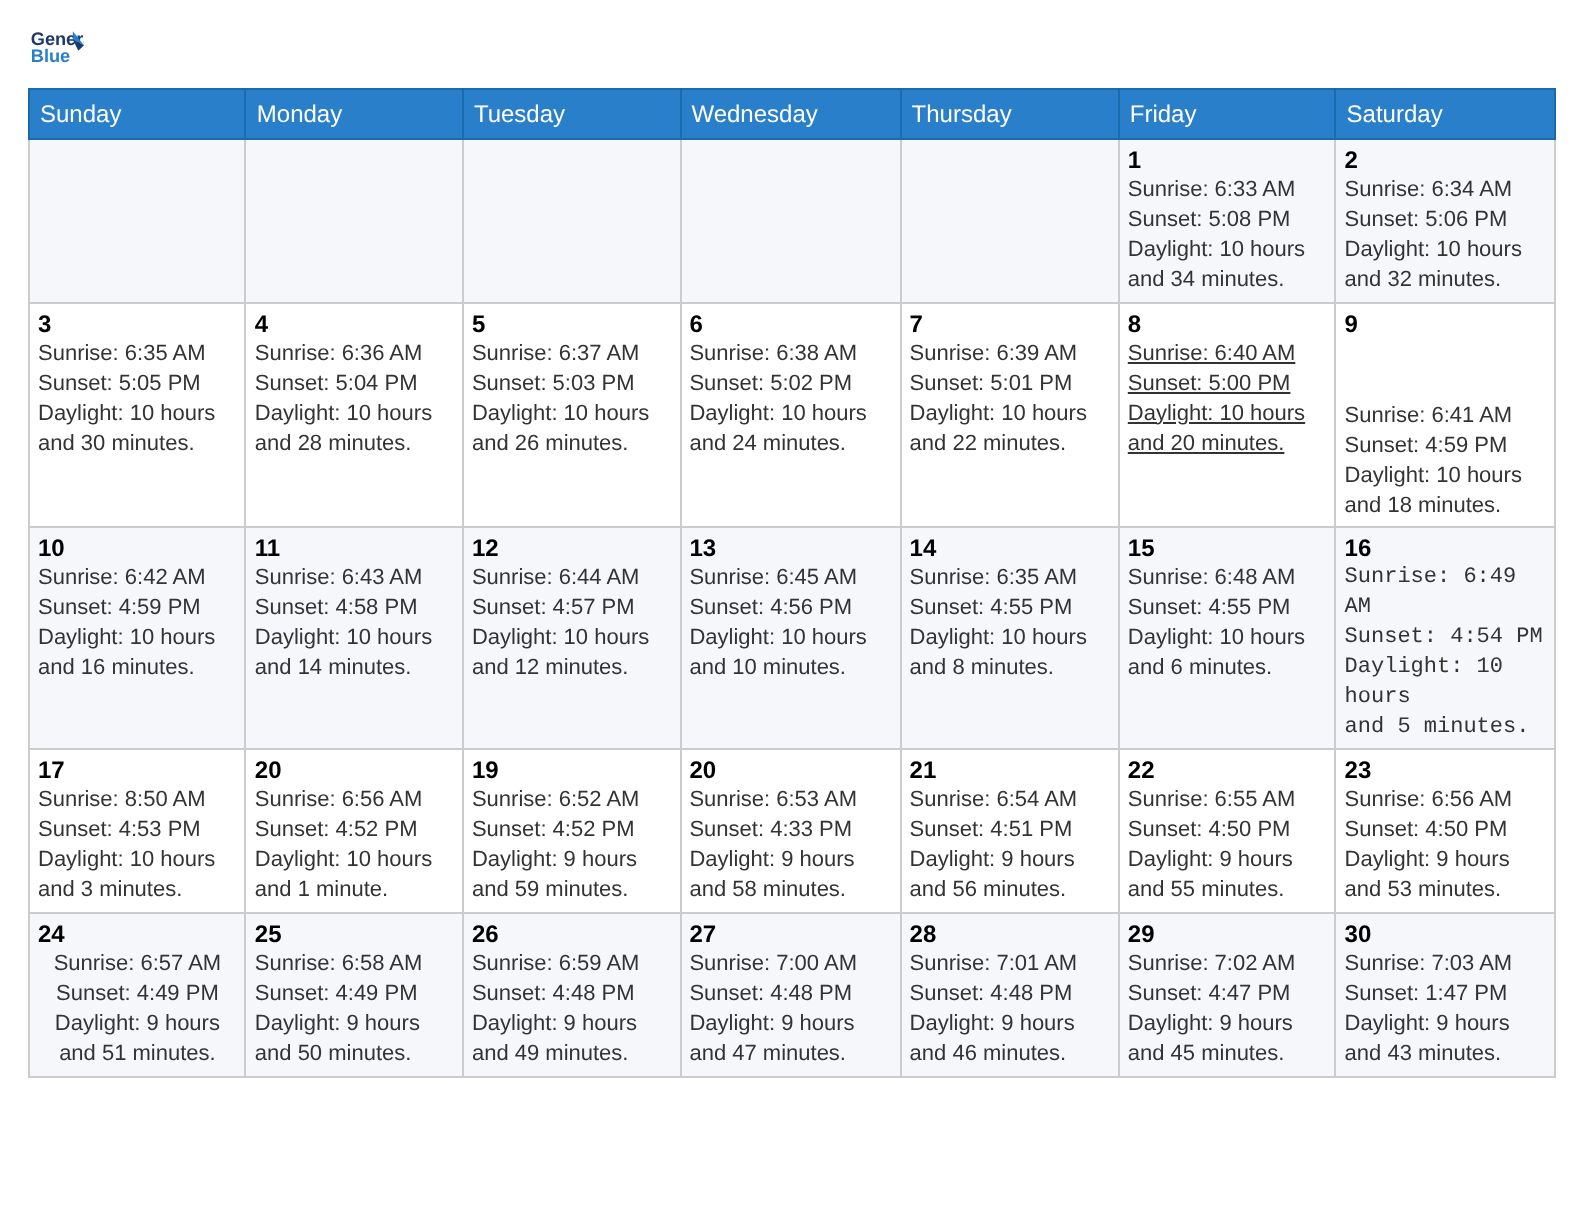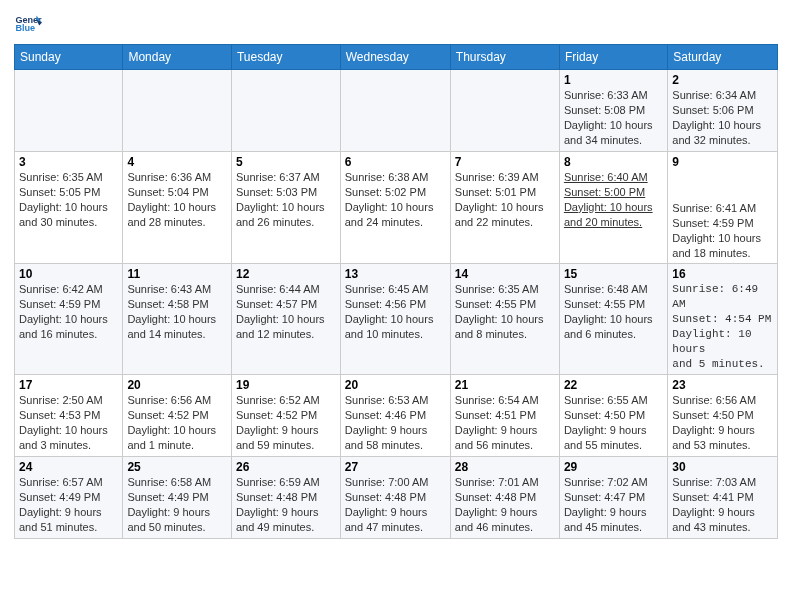--- a/index.html
+++ b/index.html
@@ -246,21 +246,21 @@
             <span class="day-num">16</span>
             <div class="day-info" style="white-space: pre-line; font-family: Liberation Mono, monospace;">Sunrise: 6:49 AM
 Sunset: 4:54 PM
 Daylight: 10 hours
 and 5 minutes.</div>
           </td>
         </tr>
         <tr>
           <td>
             <span class="day-num">17</span>
-            <div class="day-info" style="white-space: pre-line;">Sunrise: 2:50 AM
+            <div class="day-info" style="white-space: pre-line;">Sunrise: 8:50 AM
 Sunset: 4:53 PM
 Daylight: 10 hours
 and 3 minutes.</div>
           </td>
           <td>
             <span class="day-num">20</span>
             <div class="day-info" style="white-space: pre-line;">Sunrise: 6:56 AM
 Sunset: 4:52 PM
 Daylight: 10 hours
 and 1 minute.</div>
@@ -268,21 +268,21 @@
           <td>
             <span class="day-num">19</span>
             <div class="day-info" style="white-space: pre-line;">Sunrise: 6:52 AM
 Sunset: 4:52 PM
 Daylight: 9 hours
 and 59 minutes.</div>
           </td>
           <td>
             <span class="day-num">20</span>
             <div class="day-info" style="white-space: pre-line;">Sunrise: 6:53 AM
-Sunset: 4:46 PM
+Sunset: 4:33 PM
 Daylight: 9 hours
 and 58 minutes.</div>
           </td>
           <td>
             <span class="day-num">21</span>
             <div class="day-info" style="white-space: pre-line;">Sunrise: 6:54 AM
 Sunset: 4:51 PM
 Daylight: 9 hours
 and 56 minutes.</div>
           </td>
@@ -297,21 +297,21 @@
             <span class="day-num">23</span>
             <div class="day-info" style="white-space: pre-line;">Sunrise: 6:56 AM
 Sunset: 4:50 PM
 Daylight: 9 hours
 and 53 minutes.</div>
           </td>
         </tr>
         <tr>
           <td>
             <span class="day-num">24</span>
-            <div class="day-info" style="white-space: pre-line;">Sunrise: 6:57 AM
+            <div class="day-info" style="white-space: pre-line; text-align: center;">Sunrise: 6:57 AM
 Sunset: 4:49 PM
 Daylight: 9 hours
 and 51 minutes.</div>
           </td>
           <td>
             <span class="day-num">25</span>
             <div class="day-info" style="white-space: pre-line;">Sunrise: 6:58 AM
 Sunset: 4:49 PM
 Daylight: 9 hours
 and 50 minutes.</div>
@@ -340,20 +340,20 @@
           <td>
             <span class="day-num">29</span>
             <div class="day-info" style="white-space: pre-line;">Sunrise: 7:02 AM
 Sunset: 4:47 PM
 Daylight: 9 hours
 and 45 minutes.</div>
           </td>
           <td>
             <span class="day-num">30</span>
             <div class="day-info" style="white-space: pre-line;">Sunrise: 7:03 AM
-Sunset: 4:41 PM
+Sunset: 1:47 PM
 Daylight: 9 hours
 and 43 minutes.</div>
           </td>
         </tr>
       </tbody>
   </table>
 </div>
 
 </body></html>

